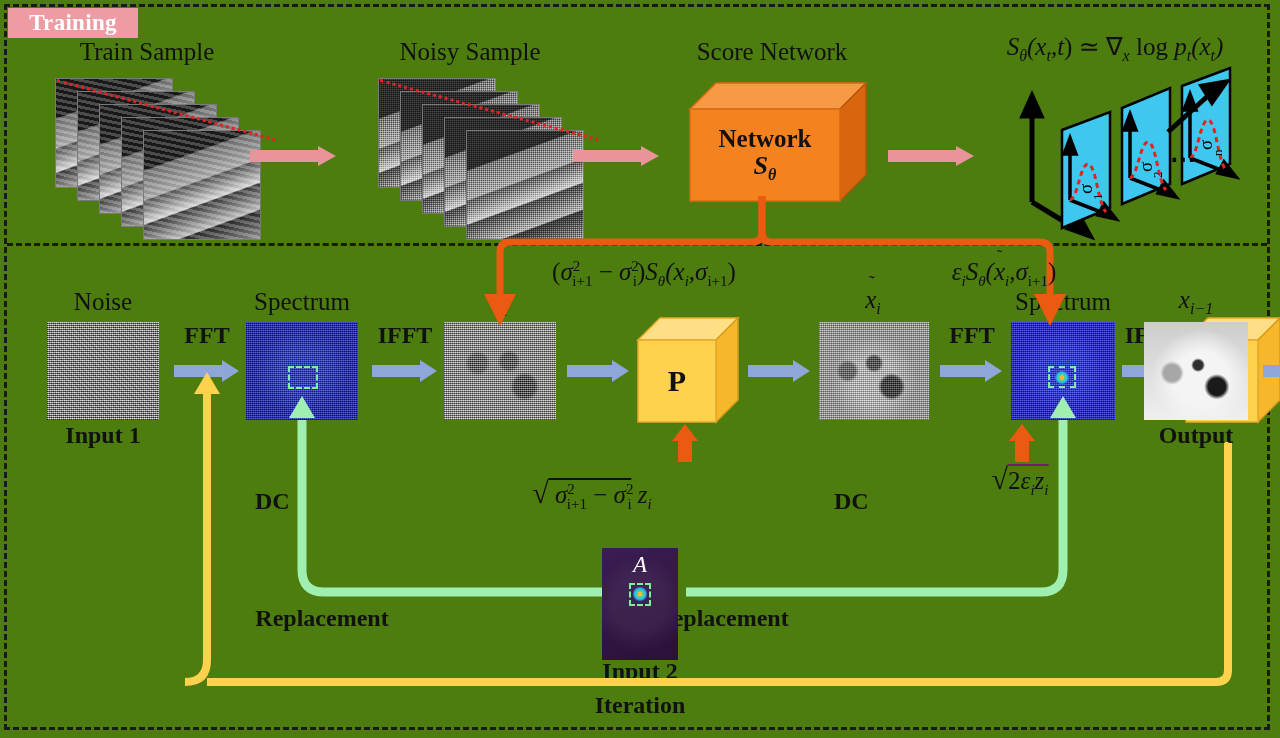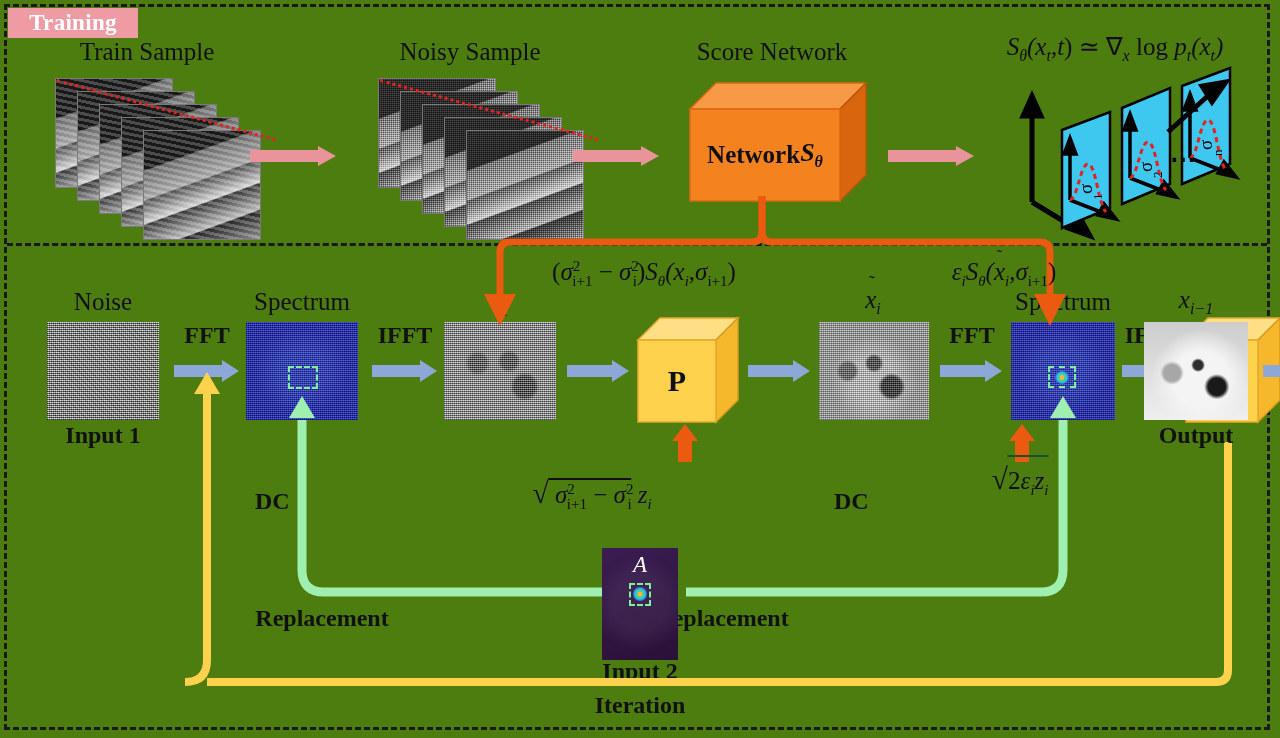--- a/index.html
+++ b/index.html
@@ -47,21 +47,21 @@
 
   
   .blue-arrow{position:absolute;height:22px;}
   .blue-arrow .bar{position:absolute;left:0;top:5px;height:12px;background:#8ca7d8;}
   .blue-arrow .head{position:absolute;top:0;width:0;height:0;
         border-top:11px solid transparent;border-bottom:11px solid transparent;
         border-left:17px solid #8ca7d8;}
 
   
   .cube{position:absolute;}
-  .cube .face-text{position:absolute;left:0;display:flex;flex-direction:row;
+  .cube .face-text{position:absolute;left:0;display:flex;flex-direction:column;
         align-items:center;justify-content:center;text-align:center;
         font-weight:bold;color:#111;}
 
   
   .img{position:absolute;box-sizing:border-box;}
   .img.noise{background-color:#8d8d8d;background-image:
       repeating-linear-gradient(0deg, rgba(0,0,0,.45) 0 1px, rgba(255,255,255,.45) 1px 2px),
       repeating-linear-gradient(90deg, rgba(0,0,0,.42) 0 1px, rgba(255,255,255,.42) 1px 2px),
       repeating-linear-gradient(45deg, rgba(0,0,0,.18) 0 2px, rgba(255,255,255,.18) 2px 4px);}
   .img.spectrum{background-color:#2320c4;background-image:
@@ -325,21 +325,21 @@
   <div class="ol" style="left:1015px;top:440px;width:14px;height:22px;"></div>
   <div class="arrow-up" style="left:1009px;top:424px;border-bottom:17px solid #ea5a10;"></div>
 
   <div class="lbl ctr" style="left:592px;top:476px;font-size:25px;">
     <span style="font-size:30px;">√</span><span style="border-top:2px solid #111;padding-top:1px;">
       <span style="font-style:italic;">σ</span><sup style="font-size:15px;">2</sup><sub style="font-size:15px;margin-left:-8px;">i+1</sub>
       <span>−</span> <span style="font-style:italic;">σ</span><sup style="font-size:15px;">2</sup><sub style="font-size:15px;margin-left:-6px;">i</sub></span><span style="font-style:italic;"> z</span><sub style="font-size:15px;font-style:italic;">i</sub>
   </div>
 
   <div class="lbl ctr" style="left:1020px;top:462px;font-size:25px;">
-    <span style="font-size:30px;">√</span><span style="border-top:2px solid #14532d;padding-top:10px;">2<span style="font-style:italic;">ε</span><sub style="font-size:15px;font-style:italic;">i</sub><span style="font-style:italic;">z</span><sub style="font-size:15px;font-style:italic;">i</sub></span>
+    <span style="font-size:30px;">√</span><span style="border-top:2px solid #701a75;padding-top:1px;">2<span style="font-style:italic;">ε</span><sub style="font-size:15px;font-style:italic;">i</sub><span style="font-style:italic;">z</span><sub style="font-size:15px;font-style:italic;">i</sub></span>
   </div>
 
   <svg style="position:absolute;left:0;top:380px;width:1280px;height:240px;">
     <path d="M302,40 L302,190 Q302,212 324,212 L610,212" stroke="#9ff0b0" stroke-width="9" fill="none"></path>
     <path d="M1063,40 L1063,190 Q1063,212 1041,212 L686,212" stroke="#9ff0b0" stroke-width="9" fill="none"></path>
   </svg>
   <div class="arrow-up" style="left:289px;top:396px;border-bottom:22px solid #9ff0b0;border-left-width:13px;border-right-width:13px;"></div>
   <div class="arrow-up" style="left:1050px;top:396px;border-bottom:22px solid #9ff0b0;border-left-width:13px;border-right-width:13px;"></div>
 
   <div class="lbl lbl-bold" style="left:255px;top:488px;">DC</div>

